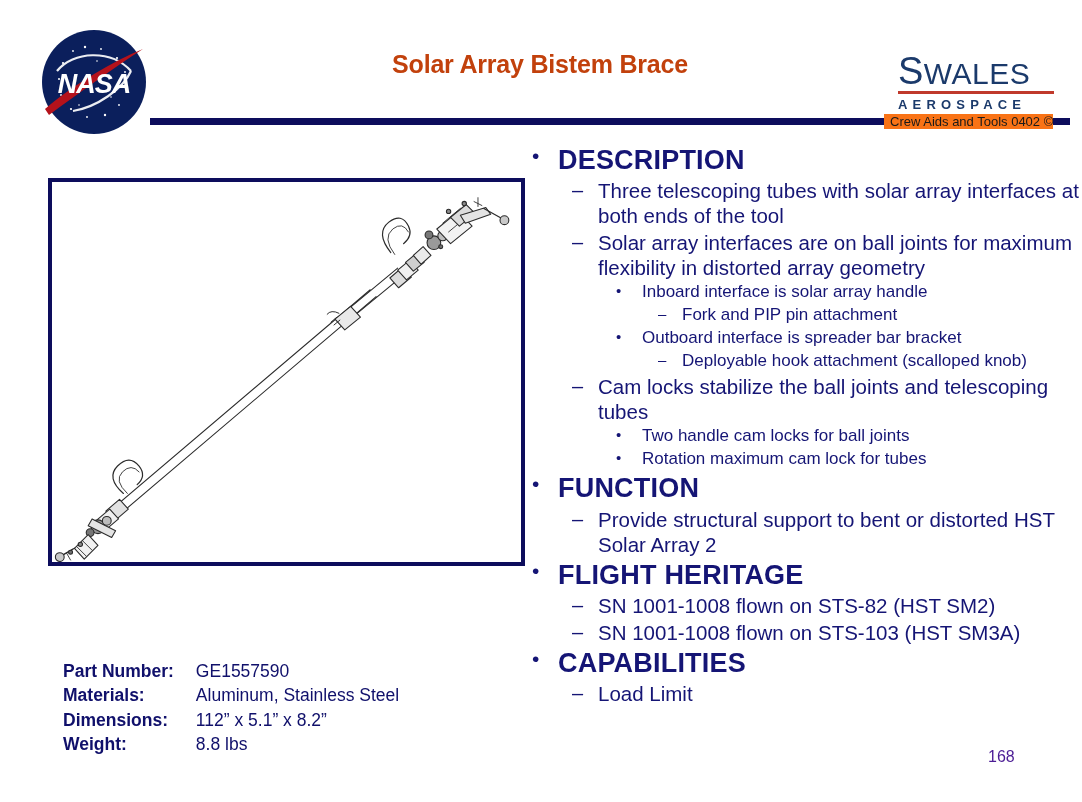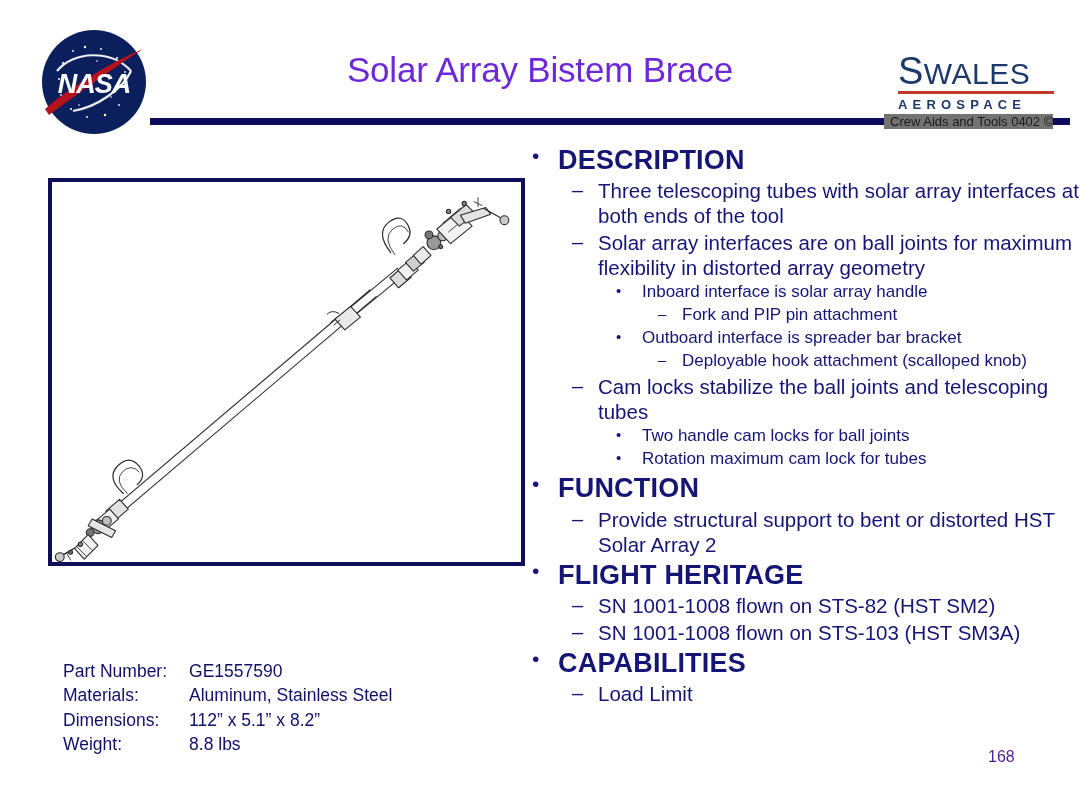--- a/index.html
+++ b/index.html
@@ -25,23 +25,23 @@
     top: 27px;
     width: 110px;
     height: 110px;
   }
   #slide-title {
     position: absolute;
     left: 230px;
     top: 50px;
     width: 620px;
     text-align: center;
-    font-size: 35px;
-    font-weight: normal;
-    color: #6d28d9;
+    font-size: 25px;
+    font-weight: bold;
+    color: #c2410c;
     letter-spacing: -0.2px;
     white-space: nowrap;
   }
   #swales-logo {
     position: absolute;
     left: 898px;
     top: 52px;
     width: 158px;
     height: 56px;
   }
@@ -76,21 +76,21 @@
     width: 920px;
     height: 7px;
     background: #0d0d5c;
   }
   #header-caption {
     position: absolute;
     left: 884px;
     top: 114px;
     font-size: 13px;
     color: #1a1a1a;
-    background: #737373;
+    background: #f97316;
     padding-left: 6px;
     white-space: nowrap;
   }
 
   
   #tool-image-box {
     position: absolute;
     left: 48px;
     top: 178px;
     width: 477px;
@@ -114,21 +114,21 @@
     color: #10106b;
     border-collapse: collapse;
   }
   #spec-table td {
     padding: 0 0 2px 0;
     vertical-align: top;
     line-height: 1.28;
     white-space: nowrap;
   }
   #spec-table td.spec-label {
-    font-weight: normal;
+    font-weight: bold;
     padding-right: 22px;
   }
 
   
   #content {
     position: absolute;
     left: 528px;
     top: 142px;
     width: 554px;
     color: #151575;

